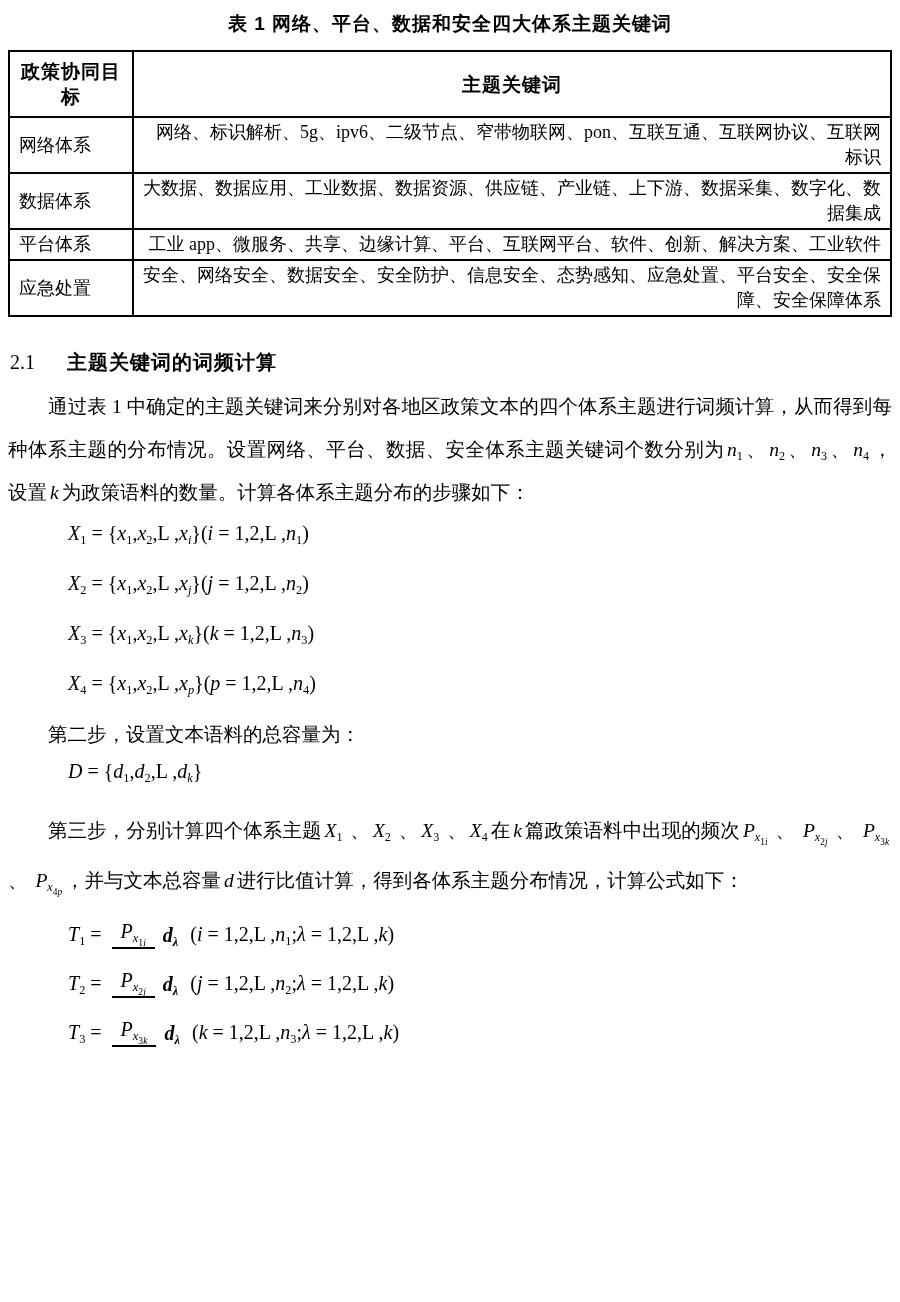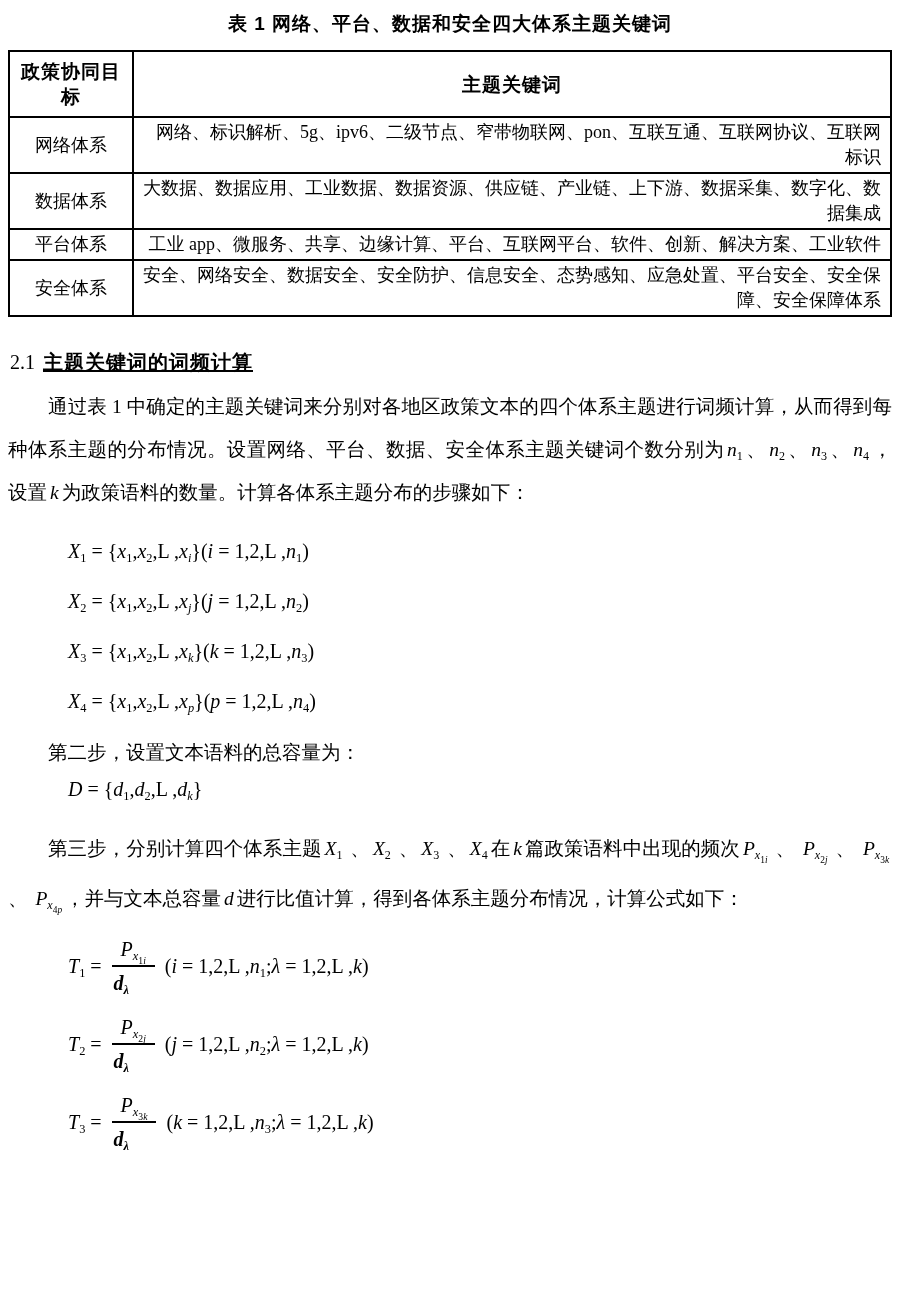--- a/index.html
+++ b/index.html
@@ -20,59 +20,58 @@
   table.kw th,table.kw td{
     border:2px solid #000;vertical-align:middle;
     font-size:18px;line-height:25px;padding:2px 9px;
   }
   table.kw th{
     font-family:"Liberation Sans","DejaVu Sans",sans-serif;
     font-weight:bold;font-size:19px;text-align:center;padding:7px 4px;
     letter-spacing:1px;
   }
   col.c1{width:124px;}
-  td.rowlabel{text-align:center;}
+  td.rowlabel{text-align:left;}
   td.rowkw{text-align:right;}
 
   
   .section-h{
     margin:32px 0 0 2px;font-size:20px;line-height:26px;
-    display:flex;align-items:baseline;gap:8px;
+    display:flex;align-items:baseline;gap:32px;
   }
   .section-h .num{font-family:"Liberation Serif",serif;}
   .section-h .t{
     font-weight:bold;letter-spacing:1px;
     font-family:"Liberation Sans","DejaVu Sans",sans-serif;
-    text-decoration:underline;
   }
   .para{
     font-size:19.5px;line-height:43px;text-align:justify;
     margin:0;
   }
   .para.indent{text-indent:40px;}
   .para.first{margin-top:10px;}
   .para.tall{line-height:50px;}
 
   
   .m{font-family:"Liberation Serif","DejaVu Serif",serif;margin:0 3px;white-space:nowrap;}
   .m i{font-style:italic;}
   sub{font-size:0.62em;line-height:0;vertical-align:-0.32em;}
   sub sub{font-size:0.78em;vertical-align:-0.45em;}
 
-  .formula-group{margin-top:22px;}
+  .formula-group{margin-top:4px;}
   .formula{
     margin:0 0 19px 57px;font-size:20px;line-height:31px;
   }
   .formula:last-child{margin-bottom:14px;}
 
   .tfrac{
     display:flex;align-items:center;
     margin:12px 0 18px 57px;font-size:20px;line-height:26px;
   }
-  .frac{display:inline-flex;flex-direction:column;margin:0 4px;}
+  .frac{display:inline-flex;flex-direction:row;align-items:center;margin:0 4px;}
   .frac .fnum{padding:0 9px 3px 9px;border-bottom:2px solid #000;}
   .frac .fden{padding:3px 2px 0 2px;font-weight:bold;}
 </style>
 </head>
 <body>
 
 <div class="page">
 
   <div class="table-title">表 1  网络、平台、数据和安全四大体系主题关键词</div>
 
@@ -92,21 +91,21 @@
     </tr>
     <tr>
       <td class="rowlabel">数据体系</td>
       <td class="rowkw">大数据、数据应用、工业数据、数据资源、供应链、产业链、上下游、数据采集、数字化、数据集成</td>
     </tr>
     <tr>
       <td class="rowlabel">平台体系</td>
       <td class="rowkw">工业 app、微服务、共享、边缘计算、平台、互联网平台、软件、创新、解决方案、工业软件</td>
     </tr>
     <tr>
-      <td class="rowlabel">安全体系</td>
+      <td class="rowlabel">应急处置</td>
       <td class="rowkw">安全、网络安全、数据安全、安全防护、信息安全、态势感知、应急处置、平台安全、安全保障、安全保障体系</td>
     </tr>
   </tbody>
     </table>
 
   <div class="section-h">
     <span class="num">2.1</span>
     <span class="t">主题关键词的词频计算</span>
   </div>
 

